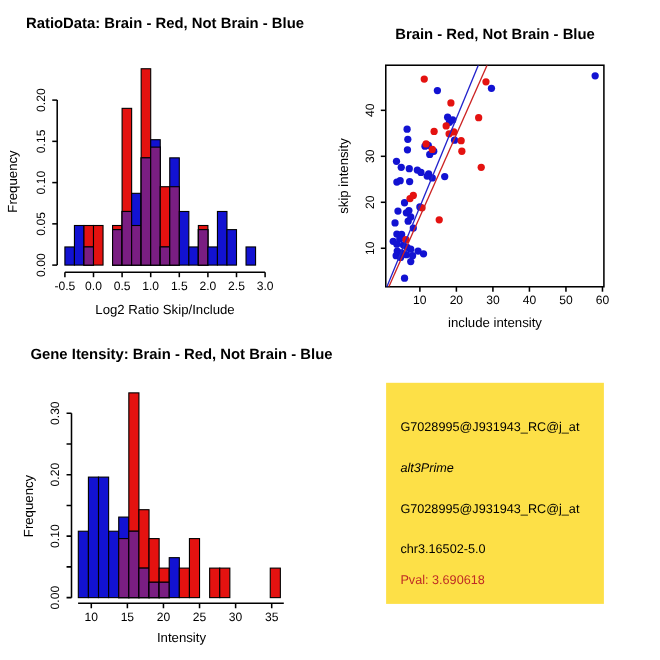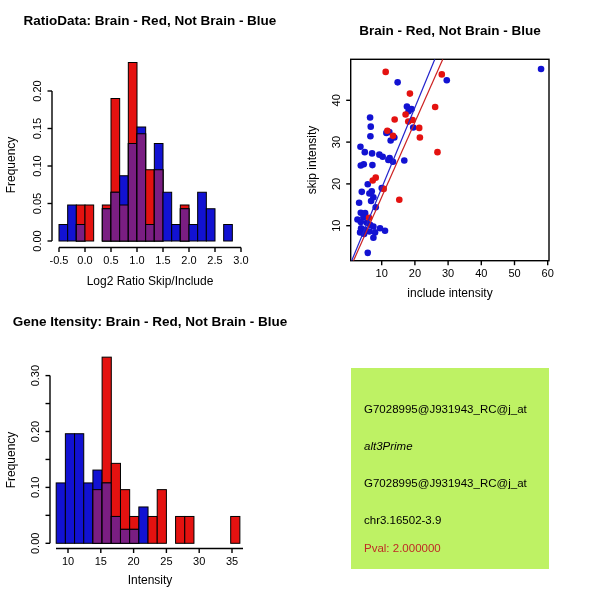--- a/index.html
+++ b/index.html
@@ -1,20 +1,20 @@
 <!DOCTYPE html>
 <html><head>
 <meta charset="utf-8">
 <style>
   html,body{margin:0;padding:0;background:#ffffff;}
   #canvas{position:relative;width:600px;height:600px;background:#ffffff;overflow:hidden;
           font-family:"Liberation Sans",sans-serif;}
   .quad{position:absolute;width:300px;height:300px;}
   .quad svg{display:block;width:300px;height:300px;}
-  #q-tl{left:0;top:0;} #q-tr{left:300px;top:10px;} #q-bl{left:0;top:300px;} #q-br{left:300px;top:300px;}
+  #q-tl{left:0;top:0;} #q-tr{left:300px;top:10px;} #q-bl{left:15px;top:300px;} #q-br{left:300px;top:300px;}
   .info-card{position:absolute;left:51px;top:48px;width:198px;height:201px;}
   .info-line{position:absolute;left:13px;font-size:11.5px;color:#000000;white-space:nowrap;
              letter-spacing:0px;}
   .pval{font-size:11.5px;}
 </style>
 </head>
 <body>
 
 <div id="canvas">
 
@@ -271,22 +271,22 @@
           <rect x="148.03199999999998" y="216.46800000000002" width="9.184" height="26.831999999999994" fill="#e41210"></rect>
           <rect x="157.216" y="189.63600000000002" width="9.184" height="53.66399999999999" fill="#e41210"></rect>
           <rect x="175.58399999999997" y="216.46800000000002" width="9.184" height="26.831999999999994" fill="#e41210"></rect>
           <rect x="184.768" y="216.46800000000002" width="9.184" height="26.831999999999994" fill="#e41210"></rect>
           <rect x="230.68799999999996" y="216.46800000000002" width="9.184" height="26.831999999999994" fill="#e41210"></rect>
         </g>
       </svg>
   </div>
 
   <div class="quad" id="q-br">
-    <div class="info-card" id="info-card" style="background: #bef264; margin-top: 20px;">
+    <div class="info-card" id="info-card" style="background: #fde047;">
       <div class="info-line" style="top:35px;">G7028995@J931943_RC@j_at</div>
       <div class="info-line" style="top:72px;font-style:italic;">alt3Prime</div>
       <div class="info-line" style="top:109px;">G7028995@J931943_RC@j_at</div>
-      <div class="info-line" style="top:146px;">chr3.16502-3.9</div>
-      <div class="info-line pval" style="top: 174px; color: rgb(191, 43, 37);">Pval: 2.000000</div>
+      <div class="info-line" style="top:146px;">chr3.16502-5.0</div>
+      <div class="info-line pval" style="top: 174px; color: rgb(191, 43, 37);">Pval: 3.690618</div>
     </div>
   </div>
 
 </div>
 
 </body></html>

